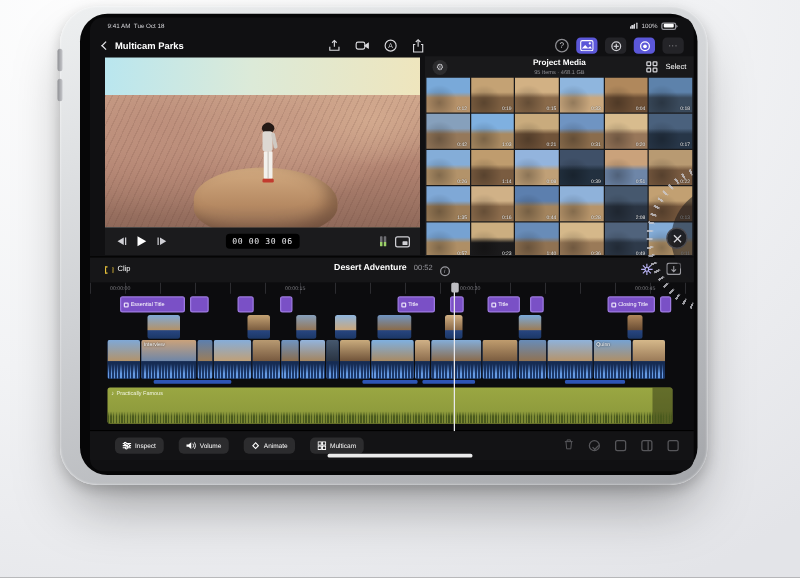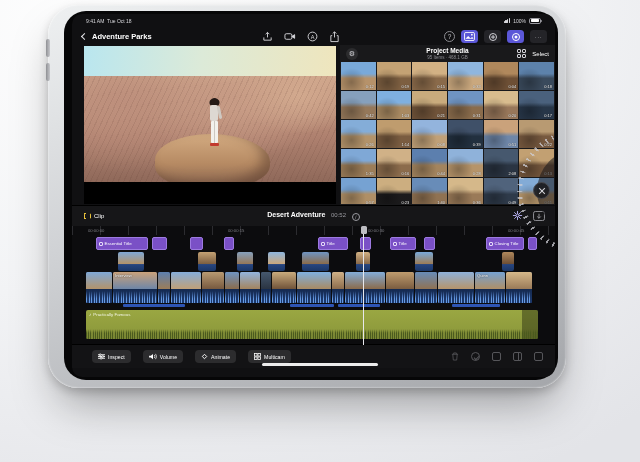--- a/index.html
+++ b/index.html
@@ -212,21 +212,21 @@
         <span>100%</span>
         <span class="battery">
             <b></b>
           </span>
       </div>
     </div>
 
     <div class="toolbar">
       <div class="back">
         <span class="chev"></span>
-        <span class="proj-title">Adventure Parks</span>
+        <span class="proj-title">Multicam Parks</span>
       </div>
       <div class="tb-center">
         <span>
           <svg width="11" height="11" viewBox="0 0 12 12">
               <g fill="none" stroke="#d8d8dc" stroke-width="1">
             <path d="M2 7v3h8V7"></path>
                 <path d="M6 1.5v5.5"></path>
                 <path d="M4 3.5l2-2 2 2"></path>
               </g>
             </svg>
@@ -281,20 +281,41 @@
         <div class="hills">
             <div class="hill-texture"></div>
           </div>
         <div class="fore-rock"></div>
         <div class="person">
           <div class="hair"></div>
             <div class="torso"></div>
             <div class="arm"></div>
             <div class="legs"></div>
             <div class="shoes"></div>
+        </div>
+      </div>
+      <div class="vctrl">
+        <div class="transport">
+          <span class="step">
+              <span class="t t-left"></span>
+              <span class="bar"></span>
+            </span>
+          <span class="tri"></span>
+          <span class="step">
+              <span class="bar"></span>
+              <span class="t t-right"></span>
+            </span>
+        </div>
+        <span class="timecode">00 00 30 06</span>
+        <div class="vctrl-right">
+          <span class="meters">
+              <i style="height:8px"></i>
+              <i style="height:8px"></i>
+            </span>
+          <span class="monitor"></span>
         </div>
       </div>
     </div>
 
     <div class="browser">
       <div class="browser-head">
         <span class="gear-btn">⚙</span>
         <div class="bh-center">
           <div class="bh-title">Project Media</div>
           <div class="bh-sub">95 Items · 468.1 GB</div>

